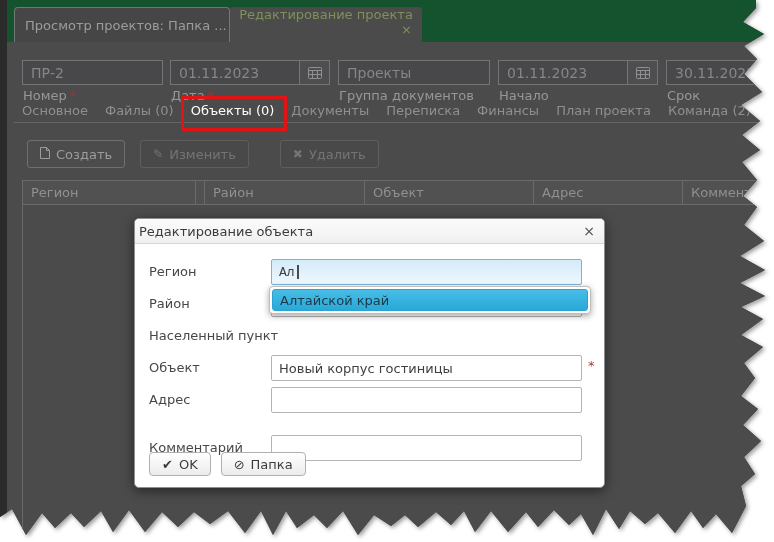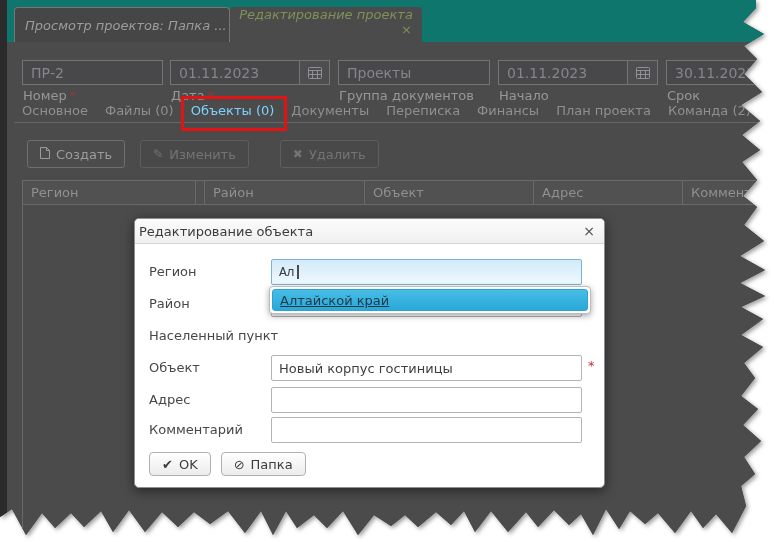--- a/index.html
+++ b/index.html
@@ -3,21 +3,21 @@
 <meta charset="utf-8">
 <style>
   html,body{margin:0;padding:0;background:#ffffff;}
   body{width:774px;height:542px;position:relative;overflow:hidden;
        font-family:"DejaVu Sans","Liberation Sans",sans-serif;}
   .shot-wrap{position:absolute;inset:0;filter:drop-shadow(2px 2px 2px rgba(0,0,0,.38));}
   .shot{position:absolute;inset:0;background:#4b4b4b;overflow:hidden;}
 
   
   .win-edge{position:absolute;left:0;top:0;bottom:0;width:7px;background:#2b2b2b;z-index:2;}
-  .tabbar{position:absolute;left:0;top:0;right:0;height:42px;background:#0f766e;z-index:1;font-style:italic;}
+  .tabbar{position:absolute;left:0;top:0;right:0;height:42px;background:#14532d;z-index:1;}
   .tab{position:absolute;top:7px;height:35px;display:flex;align-items:center;
        padding:0 10px;font-size:13px;white-space:nowrap;box-sizing:border-box;}
   .tab-inactive{left:14px;width:216px;background:#464646;border:1px solid #757575;border-bottom:none;
        border-radius:4px 4px 0 0;color:#9c9c9c;}
   .tab-active{left:230px;width:192px;background:#4b4b4b;color:#7e9158;border-radius:4px 4px 0 0;flex-direction:column;}
   .tab .tab-x{margin-left:auto;padding-left:8px;font-size:13px;color:#8e8e8e;cursor:pointer;}
   .tab-active .tab-x{color:#7e9158;}
 
   .content{position:absolute;left:0;top:42px;right:0;bottom:0;background:#4b4b4b;z-index:1;}
 
@@ -28,21 +28,21 @@
   .fbox{position:absolute;top:16px;left:0;right:0;height:25px;background:#48484a;
         border:1px solid #737476;box-sizing:border-box;display:flex;align-items:center;}
   .fval{font-size:14px;color:#85868a;padding-left:8px;white-space:nowrap;overflow:hidden;}
   .calbtn{margin-left:auto;width:29px;align-self:stretch;border-left:1px solid #737476;
         background:#4e4e51;display:flex;align-items:center;justify-content:center;cursor:pointer;}
   .calbtn svg{display:block;}
 
   
   .subtabs{position:absolute;left:22px;top:61px;display:flex;gap:17px;align-items:flex-start;}
   .subtab{font-size:13px;color:#8f8f8f;white-space:nowrap;cursor:pointer;position:relative;}
-  .subtab.active{color:#7dd3fc;}
+  .subtab.active{color:#ffffff;}
   .subtab-line{position:absolute;left:14px;right:0;top:80px;height:1px;background:#666666;}
   .annotation{position:absolute;left:-10px;right:-13px;top:-7px;bottom:-13px;
         border:3px solid #e11414;z-index:6;pointer-events:none;}
 
   
   .toolbar{position:absolute;left:27px;top:98px;display:flex;gap:15px;}
   .tbtn{height:28px;box-sizing:border-box;border:1px solid #6f6f6f;border-radius:3px;
         background:#4c4c4c;color:#9c9c9c;font-size:13px;display:flex;align-items:center;
         justify-content:center;gap:6px;padding:0 12px;cursor:pointer;white-space:nowrap;}
   .tbtn.disabled{color:#747474;border-color:#5e5e5e;background:#494949;}
@@ -75,21 +75,21 @@
         display:flex;align-items:center;padding:0 7px;cursor:text;}
   .dinput.focused{border-color:#7db3d8;background:linear-gradient(#d3ebf8,#eef8fe);font-family:Liberation Mono, monospace;}
   .caret{display:inline-block;width:2px;height:14px;background:#4a4a4a;margin-left:2px;}
   .dreq{position:absolute;left:453px;top:3px;color:#c53434;font-size:13px;}
 
   .acdrop{position:absolute;left:134px;top:67px;width:322px;height:28px;background:#ffffff;
         border:1px solid #bdbdbd;border-radius:4px;box-shadow:0 2px 6px rgba(0,0,0,.35);
         box-sizing:border-box;padding:2px;z-index:12;}
   .acitem{height:100%;box-sizing:border-box;border:1px solid #2ba3d0;border-radius:3px;
         background:linear-gradient(#47bde6,#29a8d8);color:#1e3945;font-size:13px;
-        display:flex;align-items:center;padding-left:7px;cursor:pointer;text-decoration:underline;}
+        display:flex;align-items:center;padding-left:7px;cursor:pointer;}
 
   .dlg-buttons{position:absolute;left:14px;top:233px;display:flex;gap:10px;}
   .dbtn{height:24px;box-sizing:border-box;border:1px solid #b0b0b0;border-radius:4px;
         background:linear-gradient(#ffffff,#ececec);color:#3c3c3c;font-size:13px;
         display:flex;align-items:center;gap:6px;padding:0 12px;cursor:pointer;white-space:nowrap;}
   .dbtn .dicon{font-size:13px;line-height:1;}
 </style>
 </head>
 <body>
 
@@ -239,21 +239,21 @@
       <span class="dreq">*</span>
     </div>
 
     <div class="drow" style="top:168px;">
       <span class="dlabel">Адрес</span>
       <div class="dinput">
             <span></span>
           </div>
     </div>
 
-    <div class="drow" style="top:198px;">
+    <div class="drow" style="top:216px;">
       <span class="dlabel">Комментарий</span>
       <div class="dinput">
             <span></span>
           </div>
     </div>
 
     <div class="acdrop">
       <div class="acitem">Алтайской край</div>
     </div>
 

